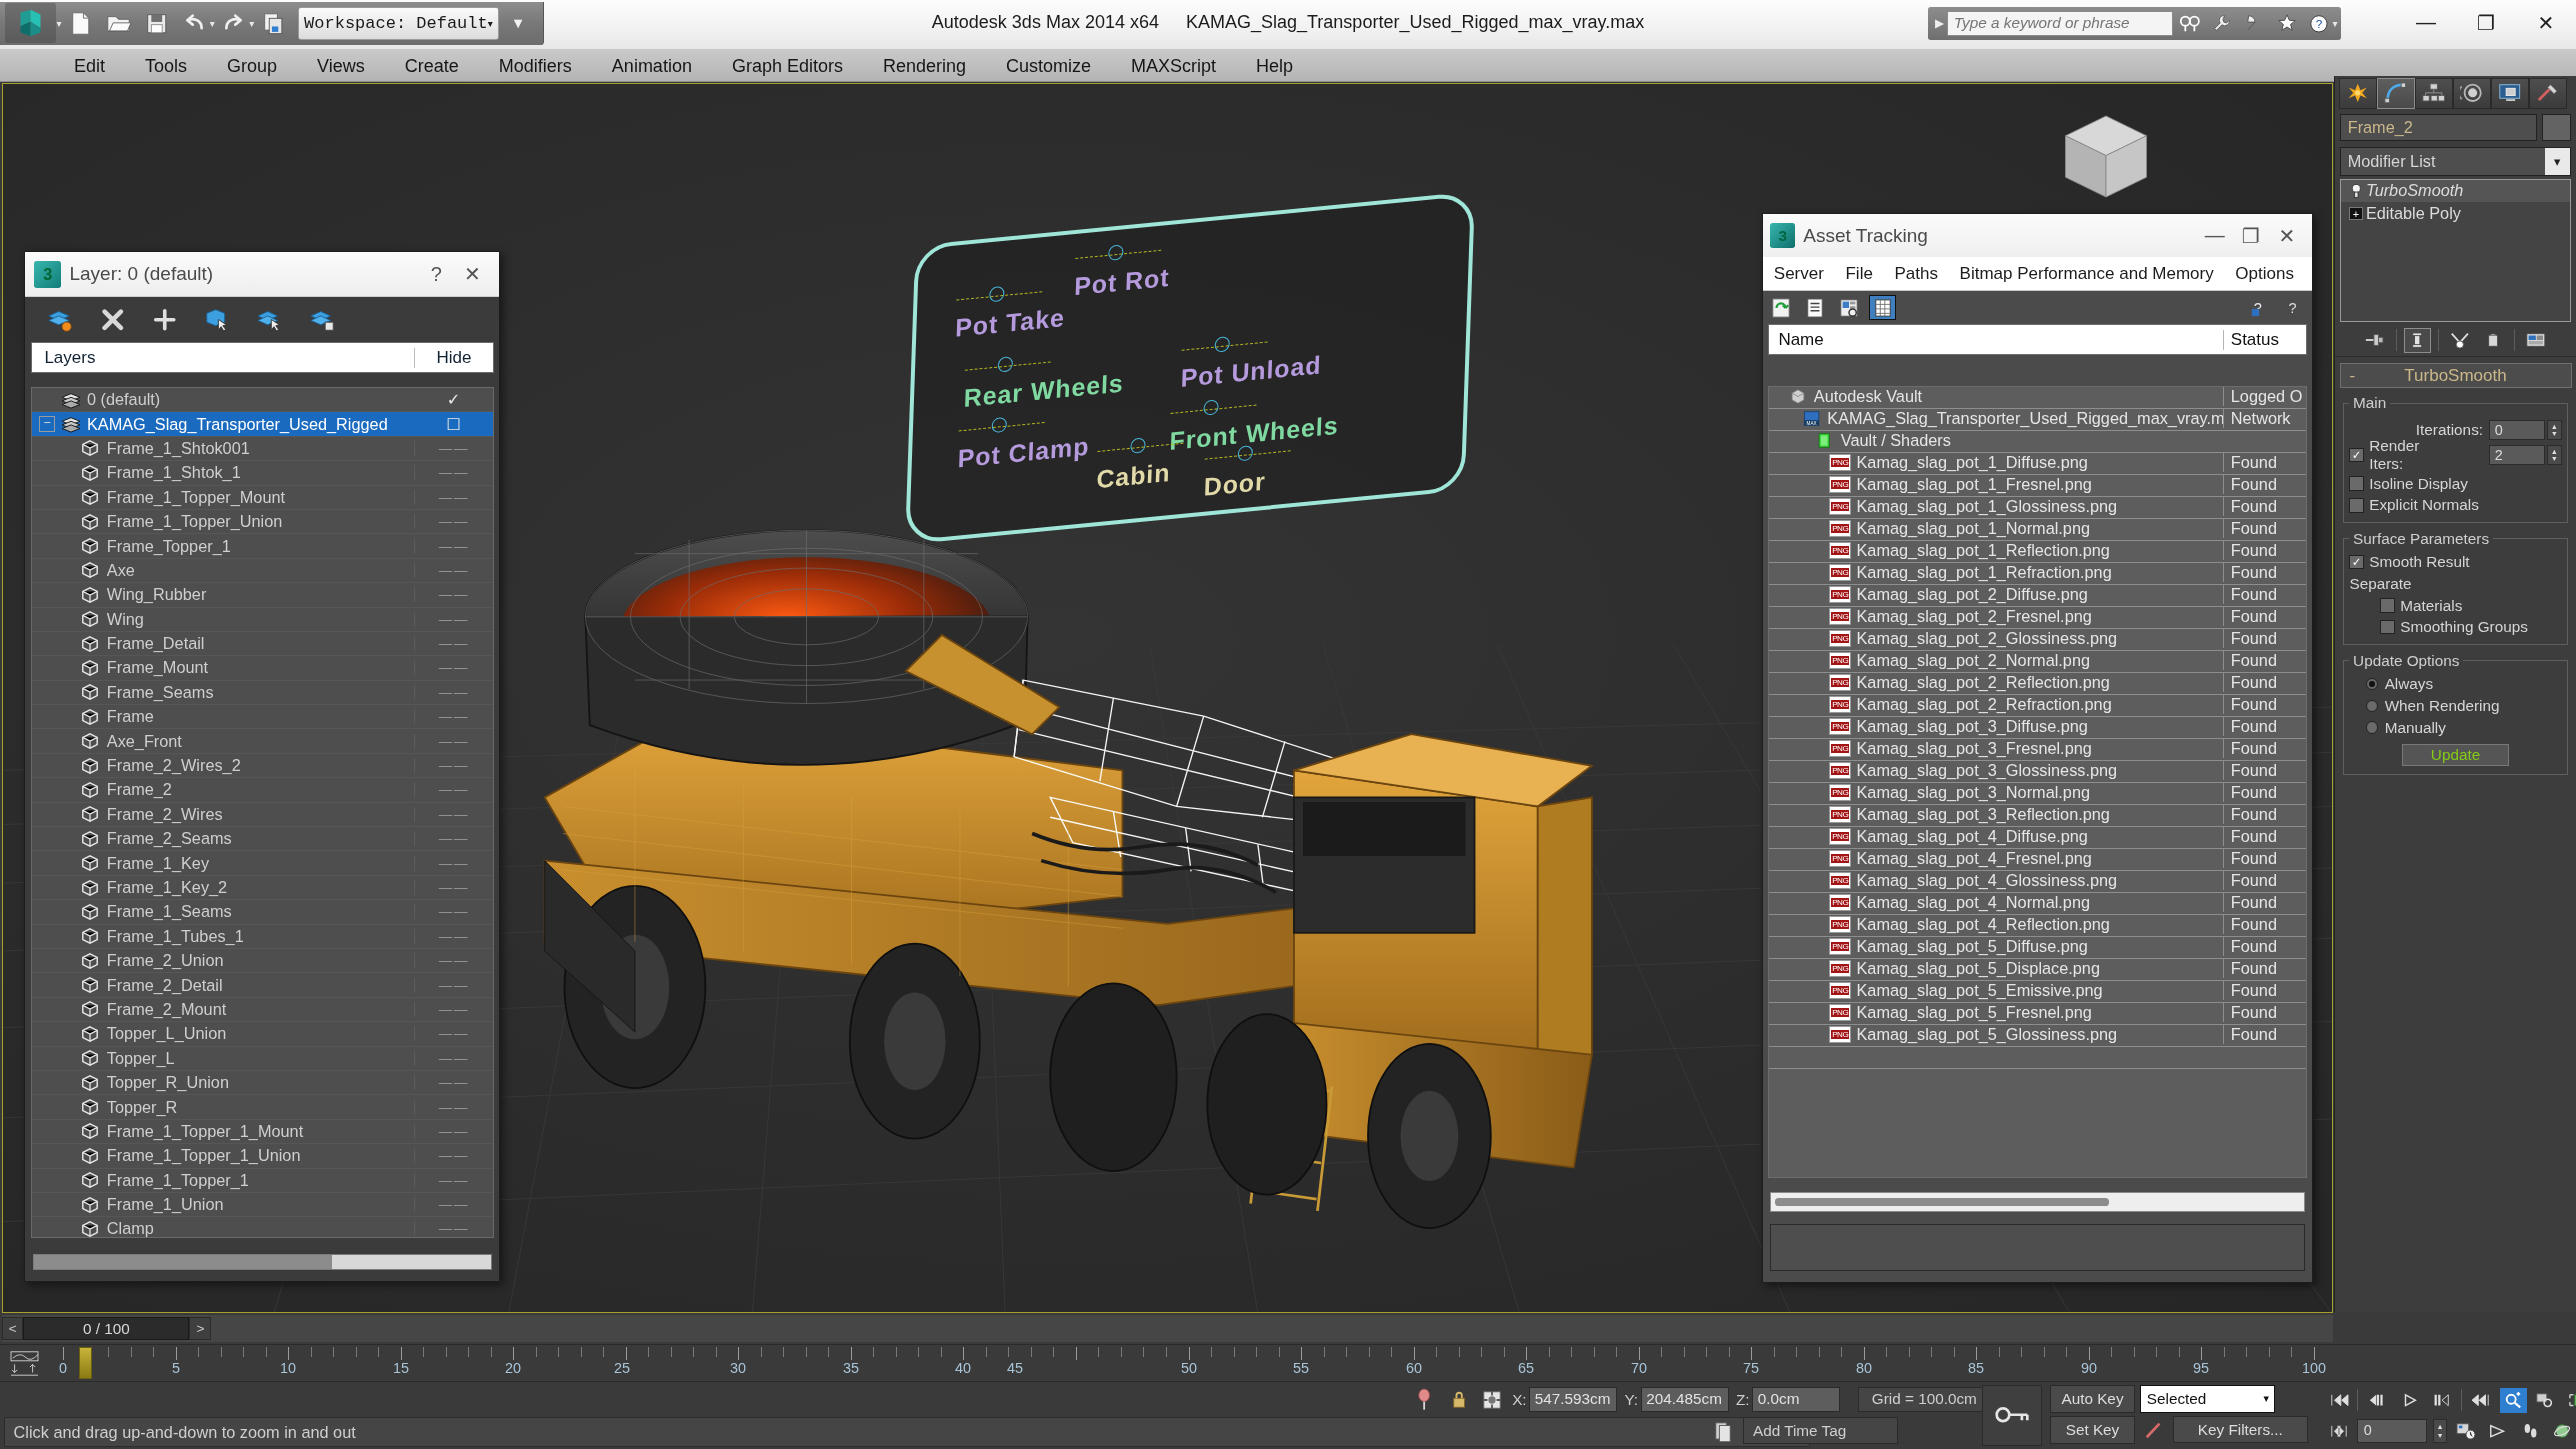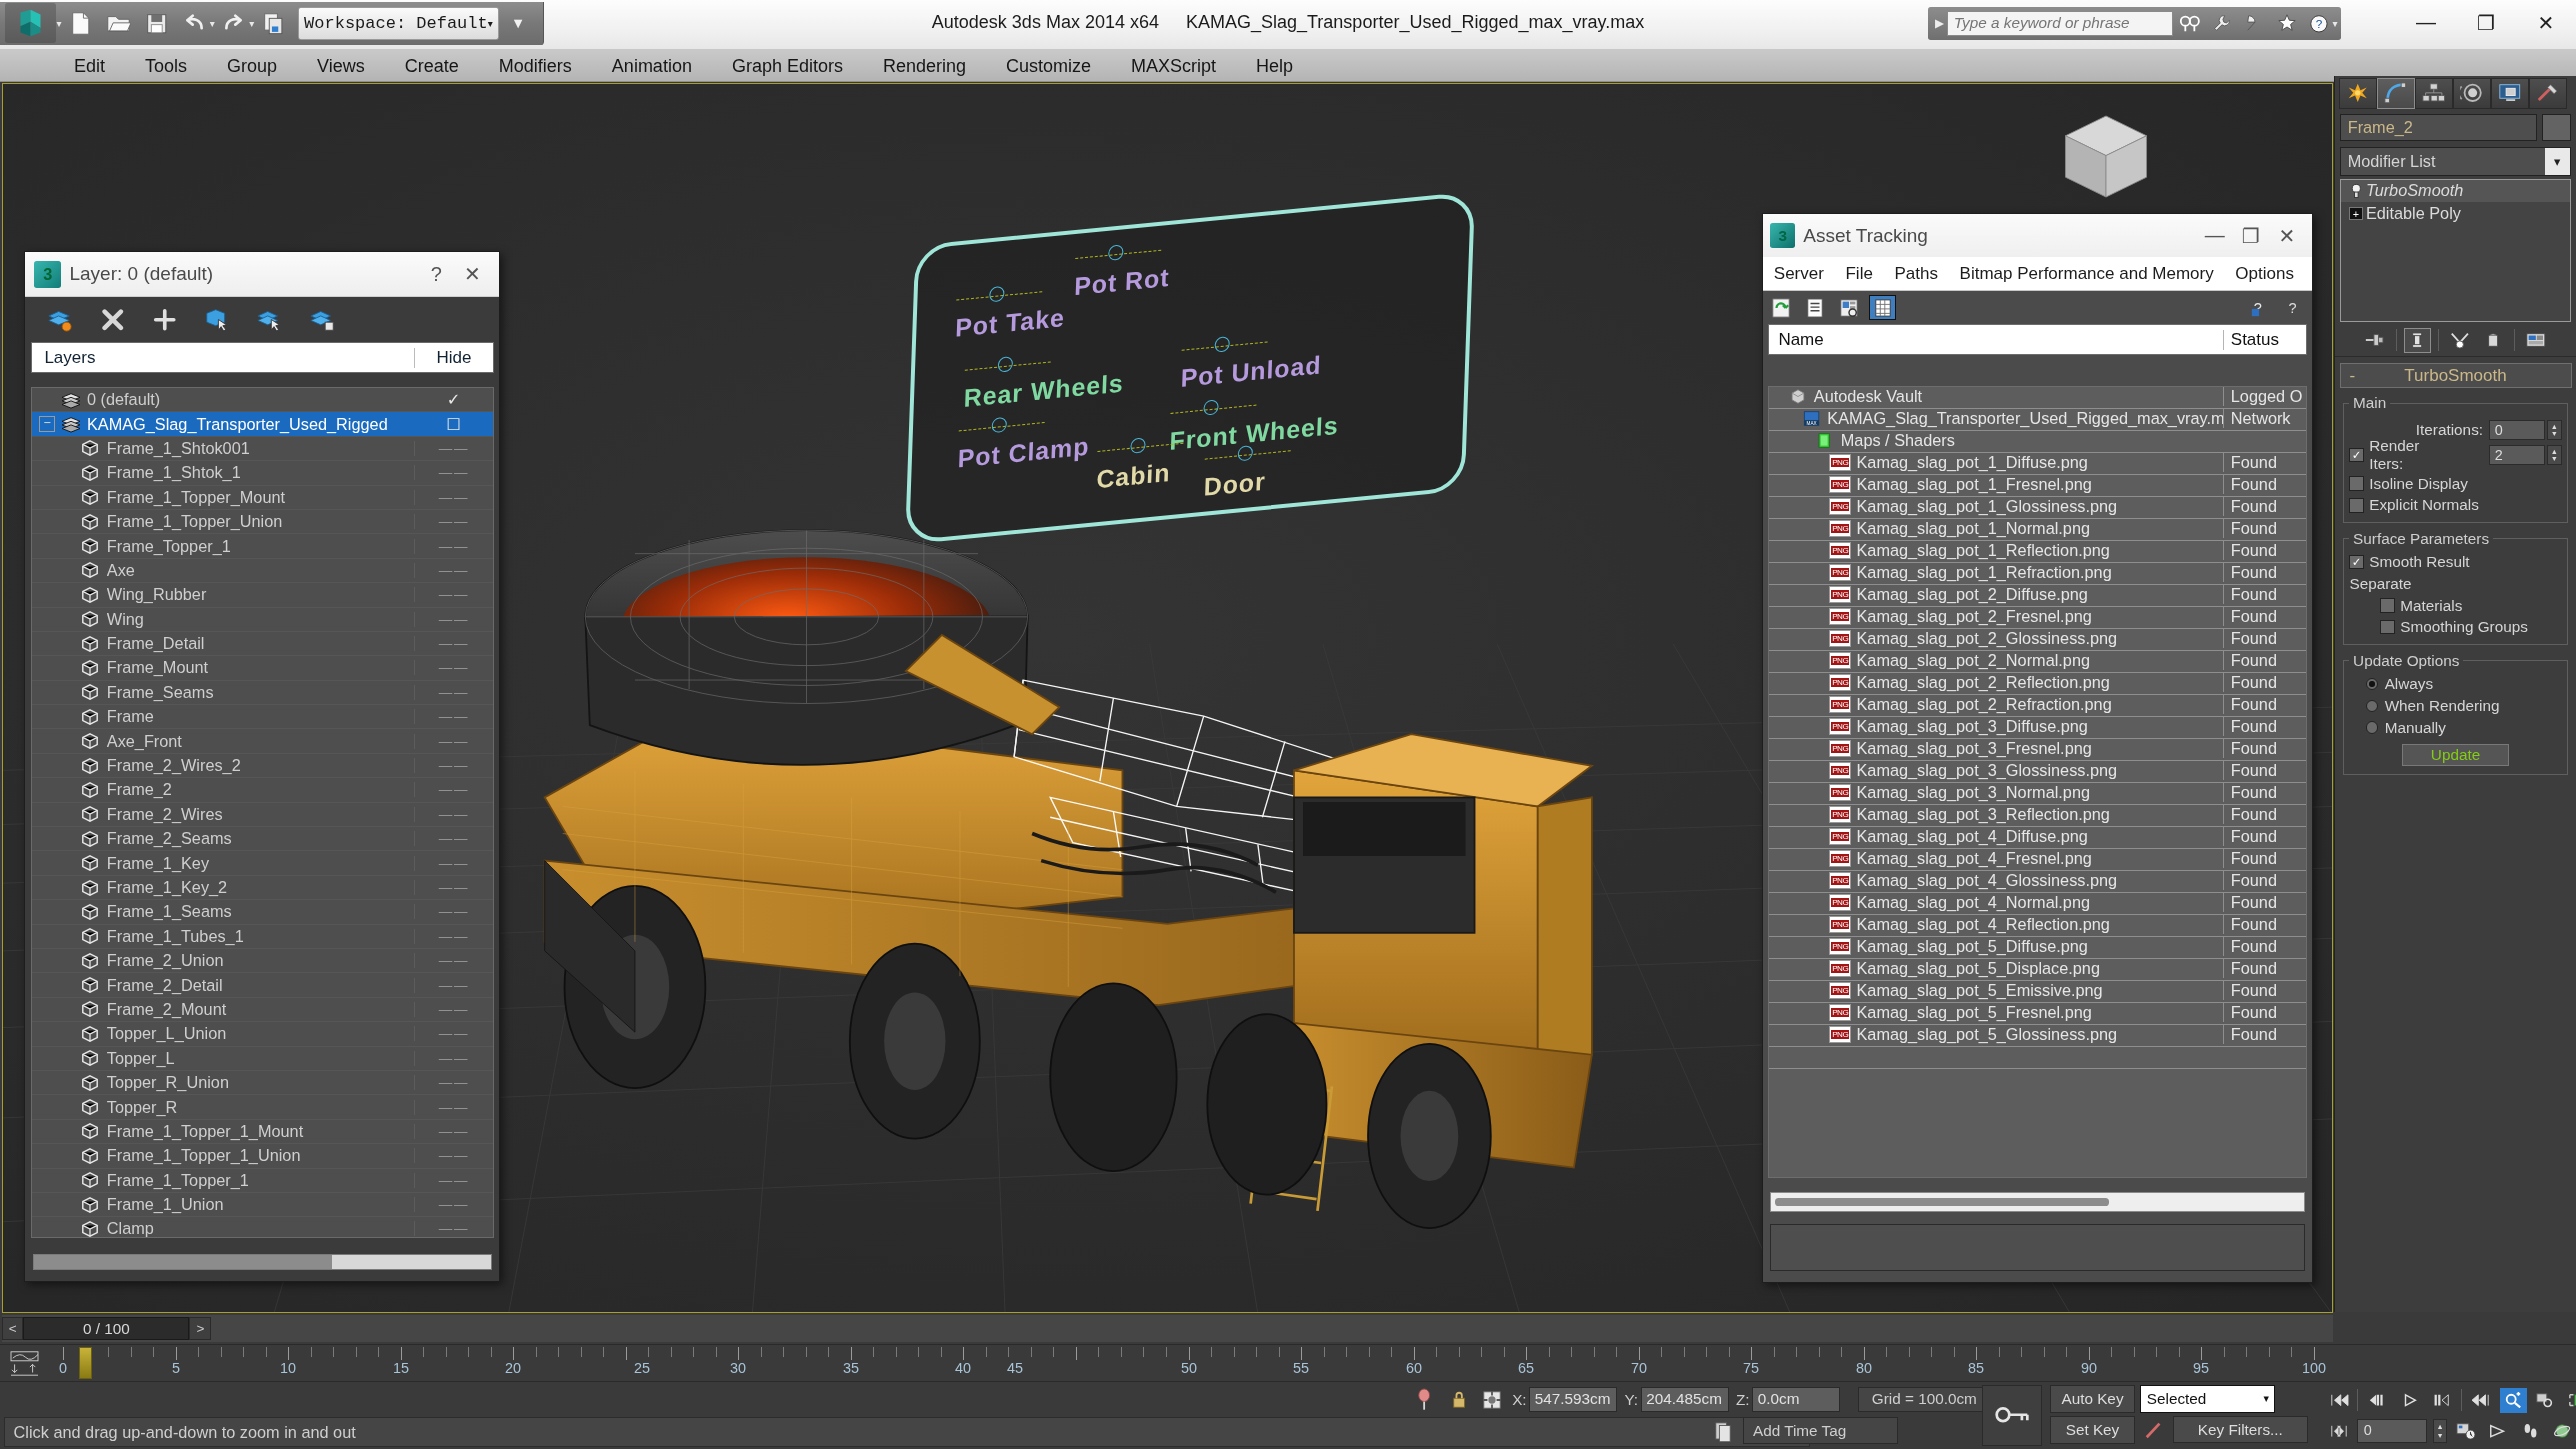--- a/index.html
+++ b/index.html
@@ -1034,21 +1034,21 @@
         </span>
         <span class="ast">Network</span>
       </div>
       <div class="arow">
         <span class="an">
           <span style="width:46px;display:inline-block;flex:none;"></span>
           <svg class="aicon" viewBox="0 0 22 20">
             <rect x="4" y="2" width="12" height="16" fill="#34d034" stroke="#1a6b1a"></rect>
             <rect x="6" y="4" width="8" height="12" fill="#7bee7b"></rect>
           </svg>
-          <span>Maps / Shaders</span>
+          <span>Vault / Shaders</span>
         </span>
         <span class="ast"></span>
       </div>
       <div class="arow">
         <span class="an">
           <span style="width:60px;display:inline-block;flex:none;"></span>
           <span class="png-ico">
             <i>PNG</i>
           </span>
           <span>Kamag_slag_pot_1_Diffuse.png</span>
@@ -1624,21 +1624,21 @@
       <div class="tick" style="left: 2170px;"></div>
       <div class="tick" style="left: 2192px;"></div>
       <div class="tick" style="left: 2215px;"></div>
       <div class="tick" style="left: 2237px;"></div>
       <div class="tick major" style="left: 2260px;"></div>
       <div class="ticklbl" style="left: 9px;">0</div>
       <div class="ticklbl" style="left: 122px;">5</div>
       <div class="ticklbl" style="left: 234px;">10</div>
       <div class="ticklbl" style="left: 347px;">15</div>
       <div class="ticklbl" style="left: 459px;">20</div>
-      <div class="ticklbl" style="left: 588px;">25</div>
+      <div class="ticklbl" style="left: 568px;">25</div>
       <div class="ticklbl" style="left: 684px;">30</div>
       <div class="ticklbl" style="left: 797px;">35</div>
       <div class="ticklbl" style="left: 909px;">40</div>
       <div class="ticklbl" style="left: 961px;">45</div>
       <div class="ticklbl" style="left: 1135px;">50</div>
       <div class="ticklbl" style="left: 1247px;">55</div>
       <div class="ticklbl" style="left: 1360px;">60</div>
       <div class="ticklbl" style="left: 1472px;">65</div>
       <div class="ticklbl" style="left: 1585px;">70</div>
       <div class="ticklbl" style="left: 1697px;">75</div>

